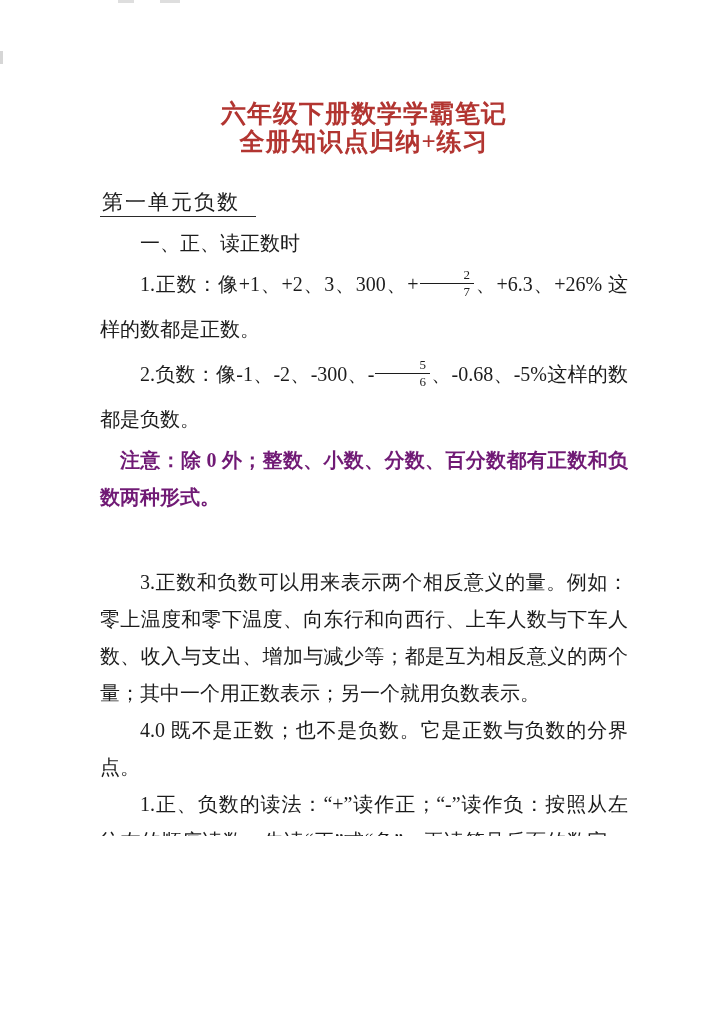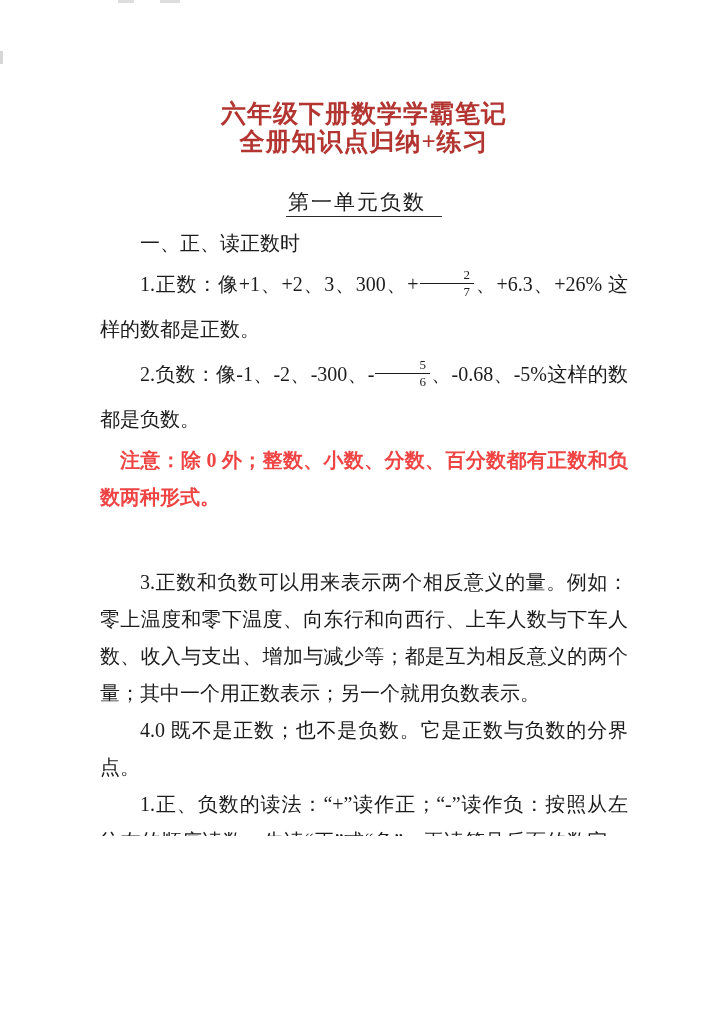--- a/index.html
+++ b/index.html
@@ -25,21 +25,21 @@
     color: #b23531;
     font-size: 25px;
     font-weight: bold;
     line-height: 28px;
     letter-spacing: 1px;
   }
   .doc-title .tl { display: block; }
 
   .section-title {
     margin: 33px 0 0 0;
-    text-align: center;
+    text-align: left;
     font-size: 21px;
     font-weight: normal;
     line-height: 26px;
     letter-spacing: 2px;
   }
   .section-title .underlined {
     border-bottom: 1.5px solid #2a2a2a;
     padding: 0 16px 2px 2px;
   }
 
@@ -55,21 +55,21 @@
 
   p {
     margin: 0;
     font-size: 20px;
     line-height: 37px;
     text-align: justify;
   }
   .indent { text-indent: 2em; }
   .indent1 { text-indent: 1em; }
   .gap-top { margin-top: 48px; }
-  .red-bold { color: #ef4444; font-weight: bold; }
+  .red-bold { color: #701a75; font-weight: bold; }
   .frac-line { line-height: 45px; }
 
   .frac {
     display: inline-block;
     vertical-align: middle;
     text-align: center;
     font-size: 13px;
     line-height: 1.05;
     transform: translateY(-3px);
     margin: 0 1px;

